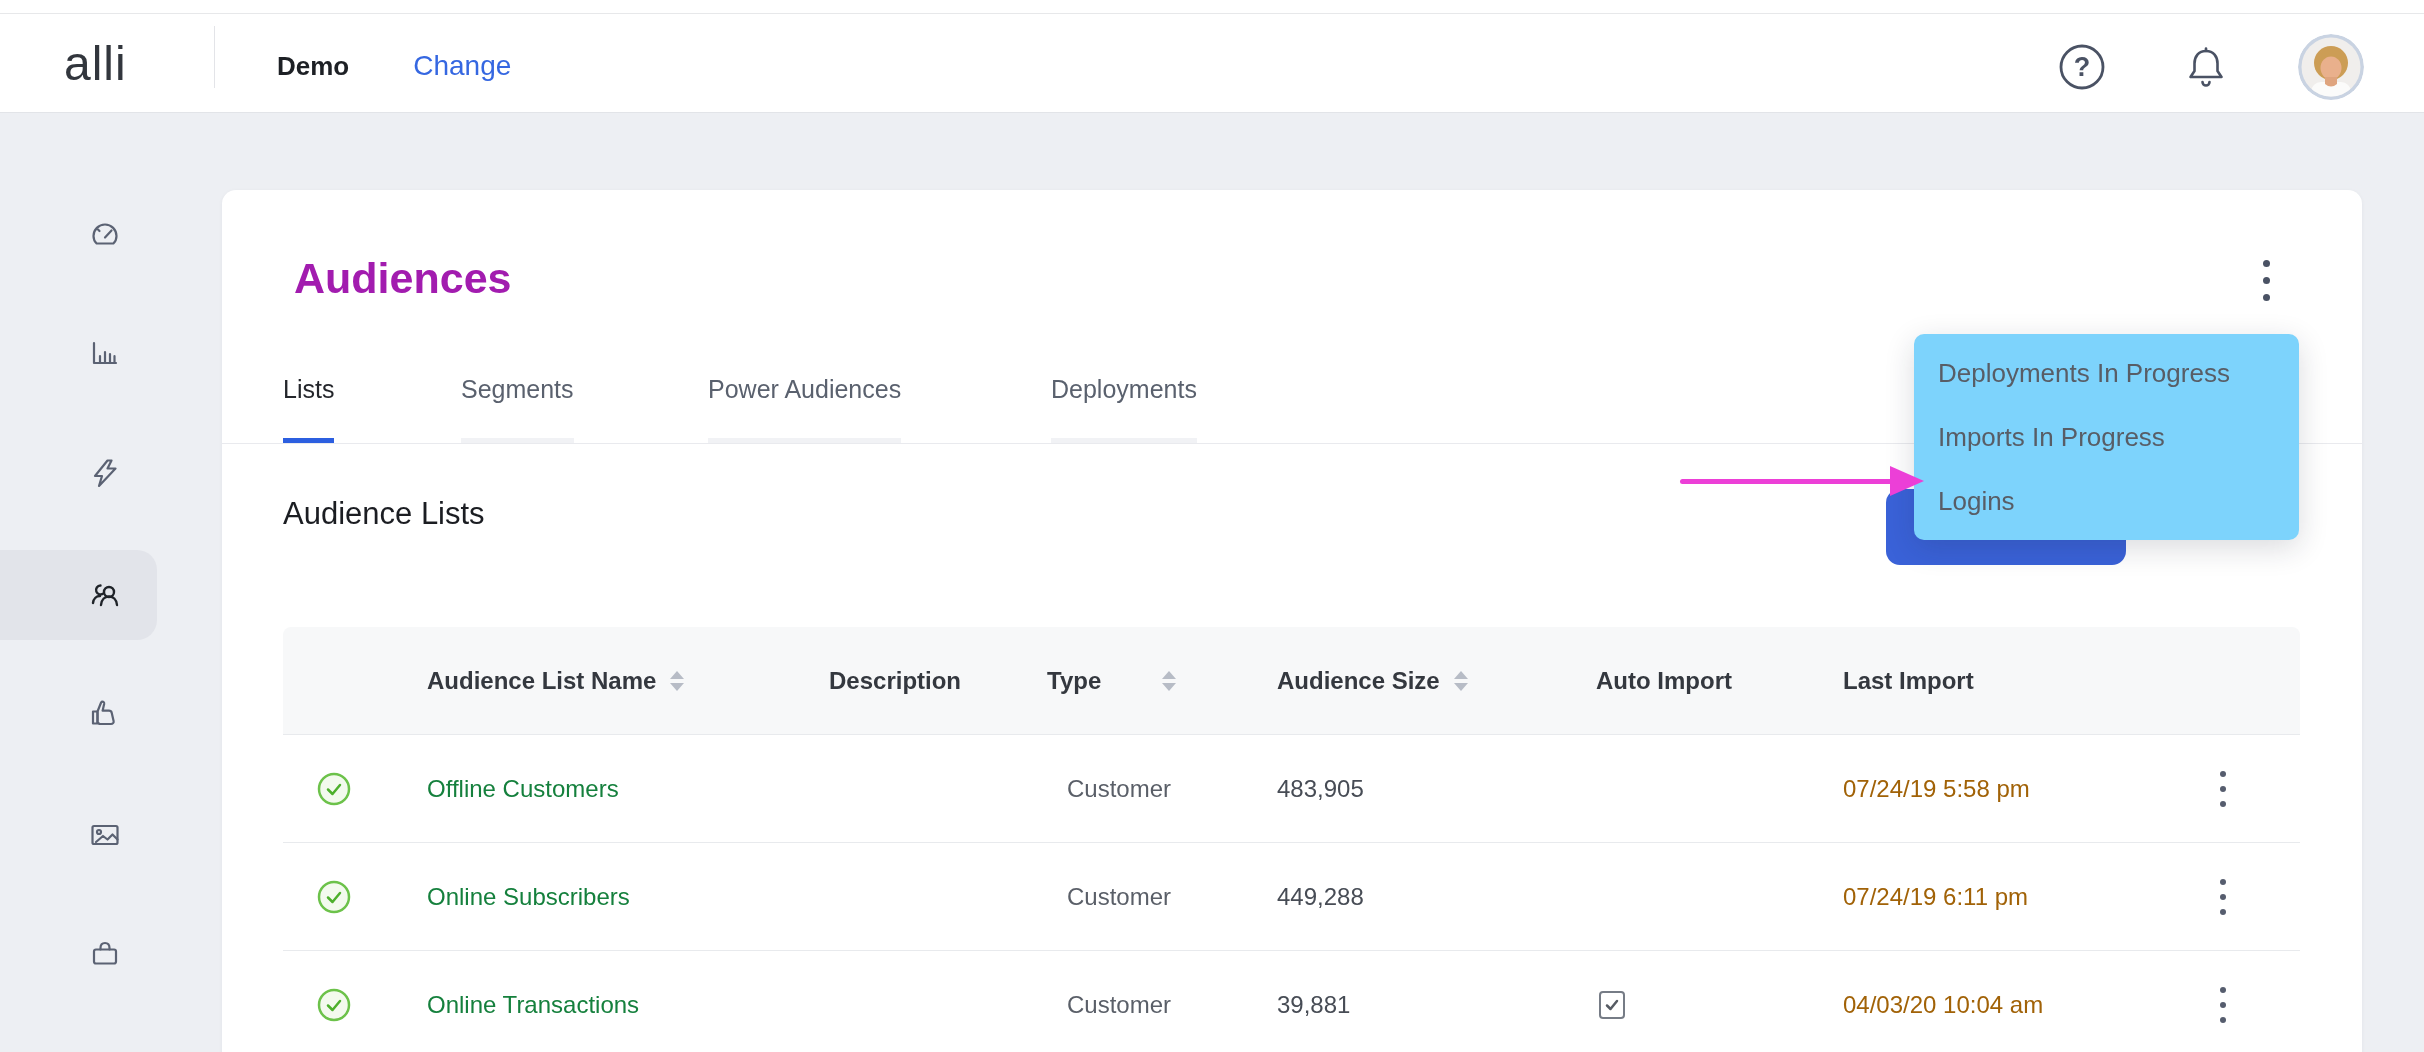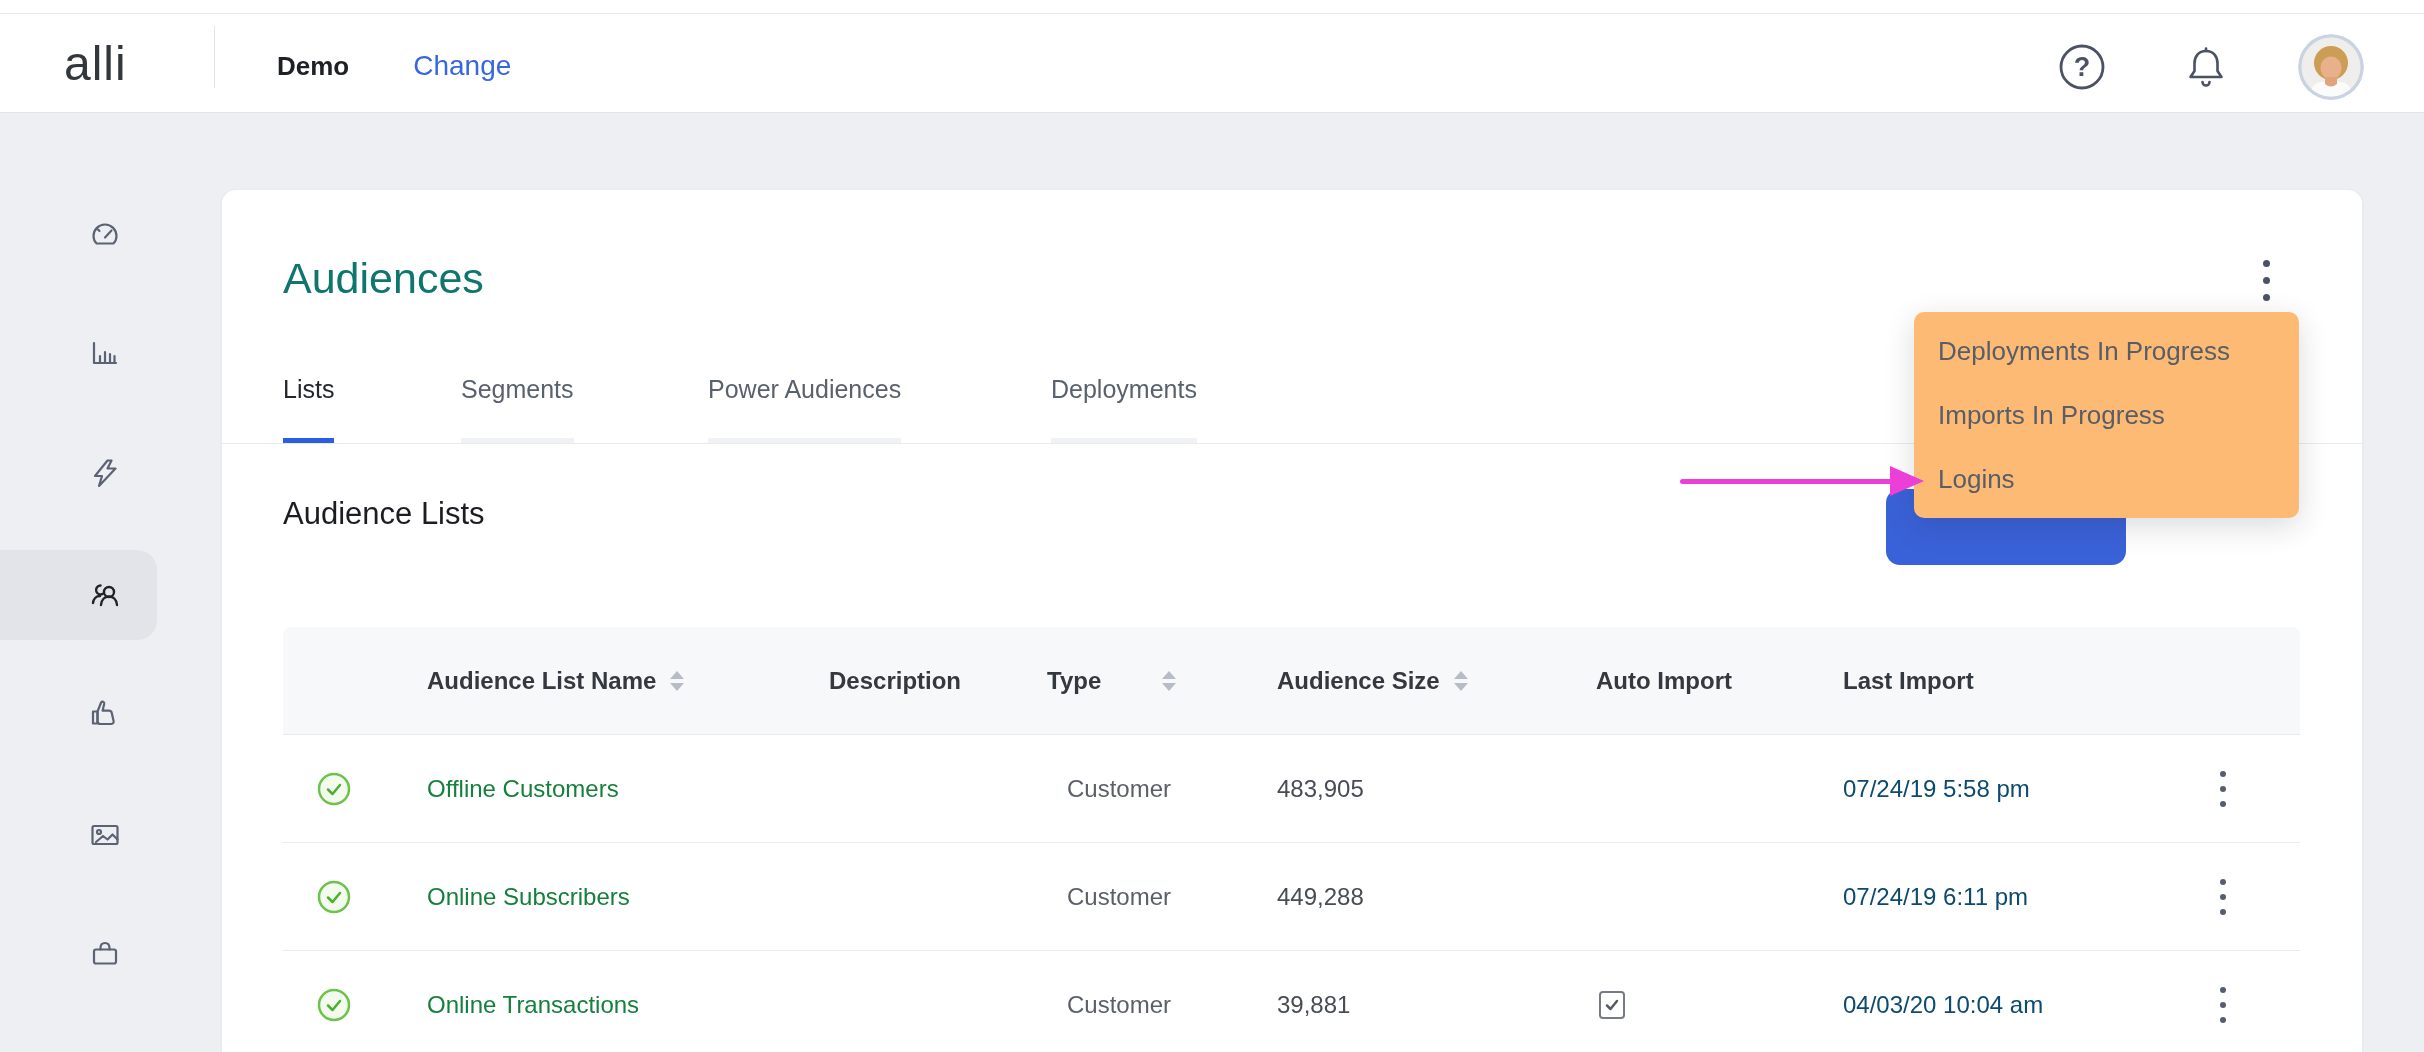--- a/index.html
+++ b/index.html
@@ -22,57 +22,57 @@
   
   .side-pill { position:absolute; left:0; top:550px; width:157px; height:90px; background:#e2e4ea; border-radius:0 20px 20px 0; }
   .side-item { position:absolute; left:88px; width:34px; height:34px; }
   .si-0 { top:218px; } .si-1 { top:336px; } .si-2 { top:456px; }
   .si-3 { top:577px; } .si-4 { top:696px; } .si-5 { top:818px; } .si-6 { top:937px; }
   .side-item svg { width:34px; height:34px; stroke:#5b6273; fill:none; stroke-width:2.2; stroke-linecap:round; stroke-linejoin:round; }
   .side-item.active svg { stroke:#1f2329; stroke-width:2.4; }
 
   
   .card { position:absolute; left:222px; top:190px; width:2140px; height:890px; background:#ffffff; border-radius:14px 14px 0 0; box-shadow:0 1px 4px rgba(30,35,60,.05); }
-  .page-title { position:absolute; left:61px; top:64px; font-size:43px; font-weight:400; color:#0f766e; }
+  .page-title { position:absolute; left:72px; top:64px; font-size:43px; font-weight:700; color:#a21caf; }
   .card-kebab { position:absolute; left:2030px; top:62px; width:28px; height:56px; display:flex; flex-direction:column; align-items:center; justify-content:center; gap:10px; cursor:pointer; }
   .card-kebab i { width:7px; height:7px; border-radius:50%; background:#4a5264; }
 
   .tabs { position:absolute; left:61px; top:186px; width:1400px; height:67px; }
   .tab { position:absolute; top:0; font-size:25px; line-height:26px; color:#5a616e; padding-bottom:36px; border-bottom:5px solid #f1f2f5; cursor:pointer; white-space:nowrap; }
   .tab.active { color:#24262b; font-weight:500; border-bottom-color:#2c5fe0; }
   .tab-1 { left:178px; } .tab-2 { left:425px; } .tab-3 { left:768px; }
   .card-divider { position:absolute; left:0; top:253px; width:2140px; height:1px; background:#e9eaee; }
 
   .section-title { position:absolute; left:61px; top:306px; font-size:31px; font-weight:500; color:#1b1d22; }
 
   
   .hidden-btn { position:absolute; left:1664px; top:299px; width:240px; height:76px; border-radius:14px; background:#3a62d8; z-index:10; }
 
   
-  .menu { position:absolute; left:1692px; top:122px; width:385px; background:#fdba74; border-radius:10px; box-shadow:0 8px 30px rgba(25,30,50,.16); padding:7px 0; z-index:20; }
+  .menu { position:absolute; left:1692px; top:144px; width:385px; background:#7dd3fc; border-radius:10px; box-shadow:0 8px 30px rgba(25,30,50,.16); padding:7px 0; z-index:20; }
   .menu-item { height:64px; line-height:64px; padding-left:24px; font-size:26px; color:#585d66; cursor:pointer; white-space:nowrap; }
   .menu-item.highlighted { background:#e7f1fb; }
 
   
   .arrow-line { position:absolute; left:1458px; top:289px; width:214px; height:5px; background:#ec3fd7; border-radius:3px; z-index:40; }
   .arrow-head { position:absolute; left:1668px; top:276px; width:0; height:0; border-top:15px solid transparent; border-bottom:15px solid transparent; border-left:34px solid #ec3fd7; z-index:40; }
 
   
   .table { position:absolute; left:61px; top:437px; width:2017px; }
   .thead { position:relative; height:108px; background:#f7f8f9; border-radius:8px 8px 0 0; border-bottom:1px solid #e8eaed; }
   .th { position:absolute; top:50%; transform:translateY(-50%); font-size:24px; font-weight:700; color:#34383f; display:flex; align-items:center; white-space:nowrap; }
   .row { position:relative; height:108px; border-bottom:1px solid #e8eaed; background:#ffffff; }
   .cell { position:absolute; top:50%; transform:translateY(-50%); font-size:24px; white-space:nowrap; }
   .c-status { left:34px; width:34px; height:34px; }
   .c-name { left:144px; color:#15803d; font-weight:500; cursor:pointer; }
   .c-desc { left:546px; color:#5a606c; }
   .c-type { left:784px; color:#5a5f68; }
   .c-size { left:994px; color:#474c55; }
   .c-auto { left:1316px; }
-  .c-last { left:1560px; color:#0c4a6e; }
+  .c-last { left:1560px; color:#a16207; }
   .h-name { left:144px; } .h-desc { left:546px; } .h-type { left:764px;gap:47px; }
   .h-size { left:994px; } .h-auto { left:1313px; } .h-last { left:1560px; }
   .row-kebab { position:absolute; left:1926px; top:50%; transform:translateY(-50%); width:28px; height:52px; display:flex; flex-direction:column; align-items:center; justify-content:center; gap:9px; cursor:pointer; }
   .row-kebab i { width:6px; height:6px; border-radius:50%; background:#565d6e; }
 
   .sort { display:inline-flex; flex-direction:column; gap:4px; margin-left:14px; cursor:pointer; }
   .sort .up { width:0; height:0; border-left:7px solid transparent; border-right:7px solid transparent; border-bottom:8px solid #b7bcc6; }
   .sort .down { width:0; height:0; border-left:7px solid transparent; border-right:7px solid transparent; border-top:8px solid #b7bcc6; }
 
   .checkbox { width:26px; height:28px; border:2px solid #767c86; border-radius:4px; display:flex; align-items:center; justify-content:center; cursor:pointer; background:#fff; }

